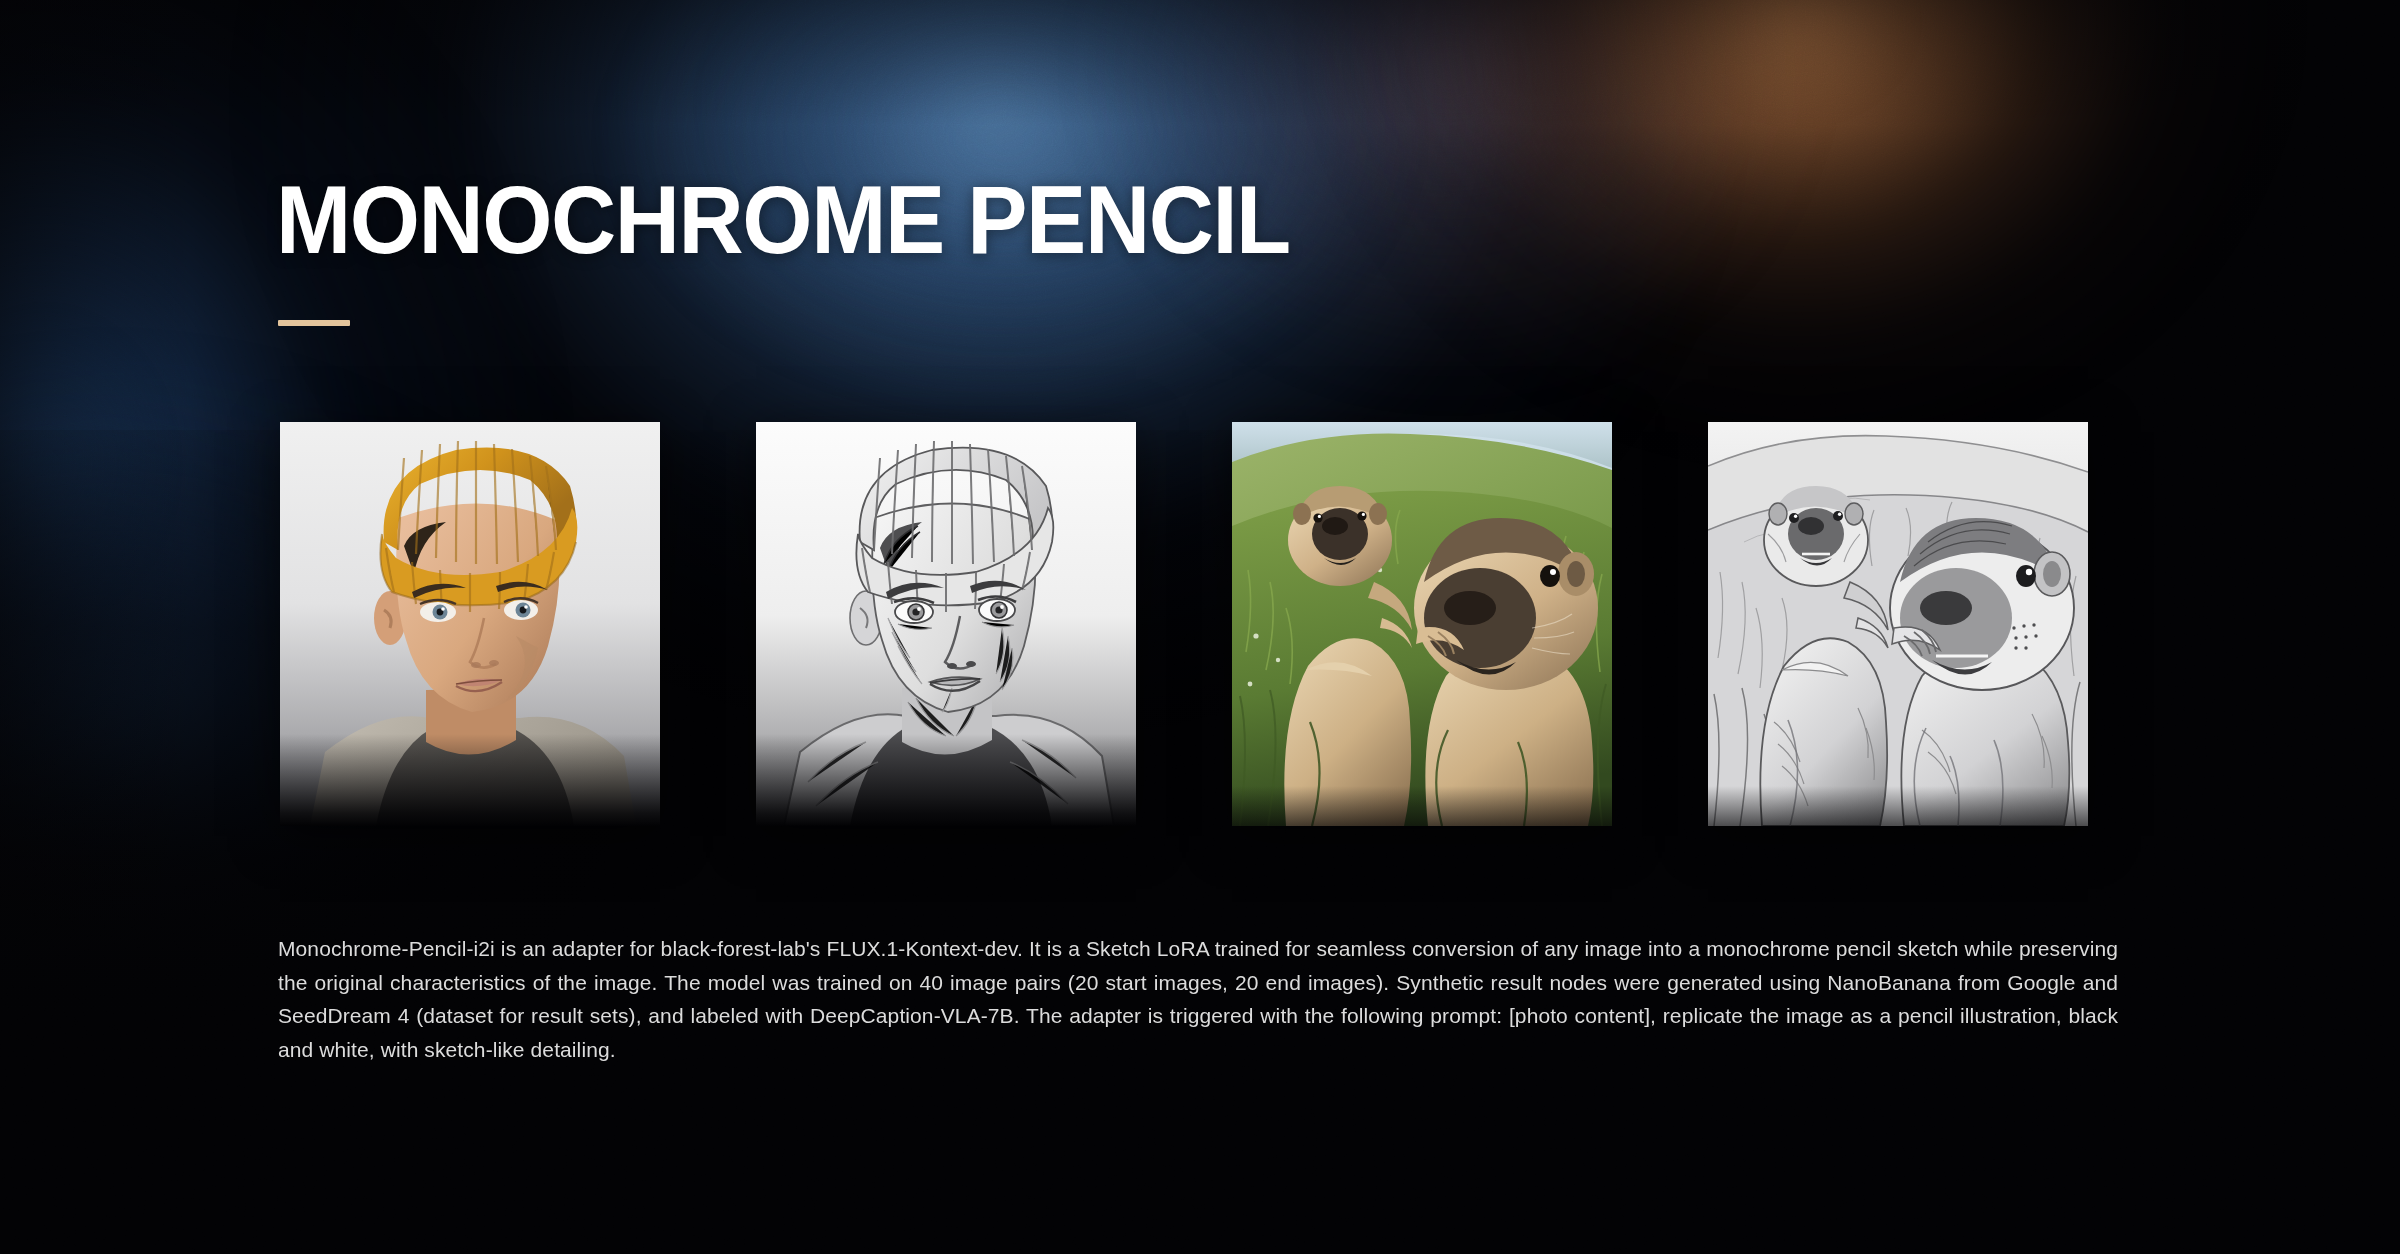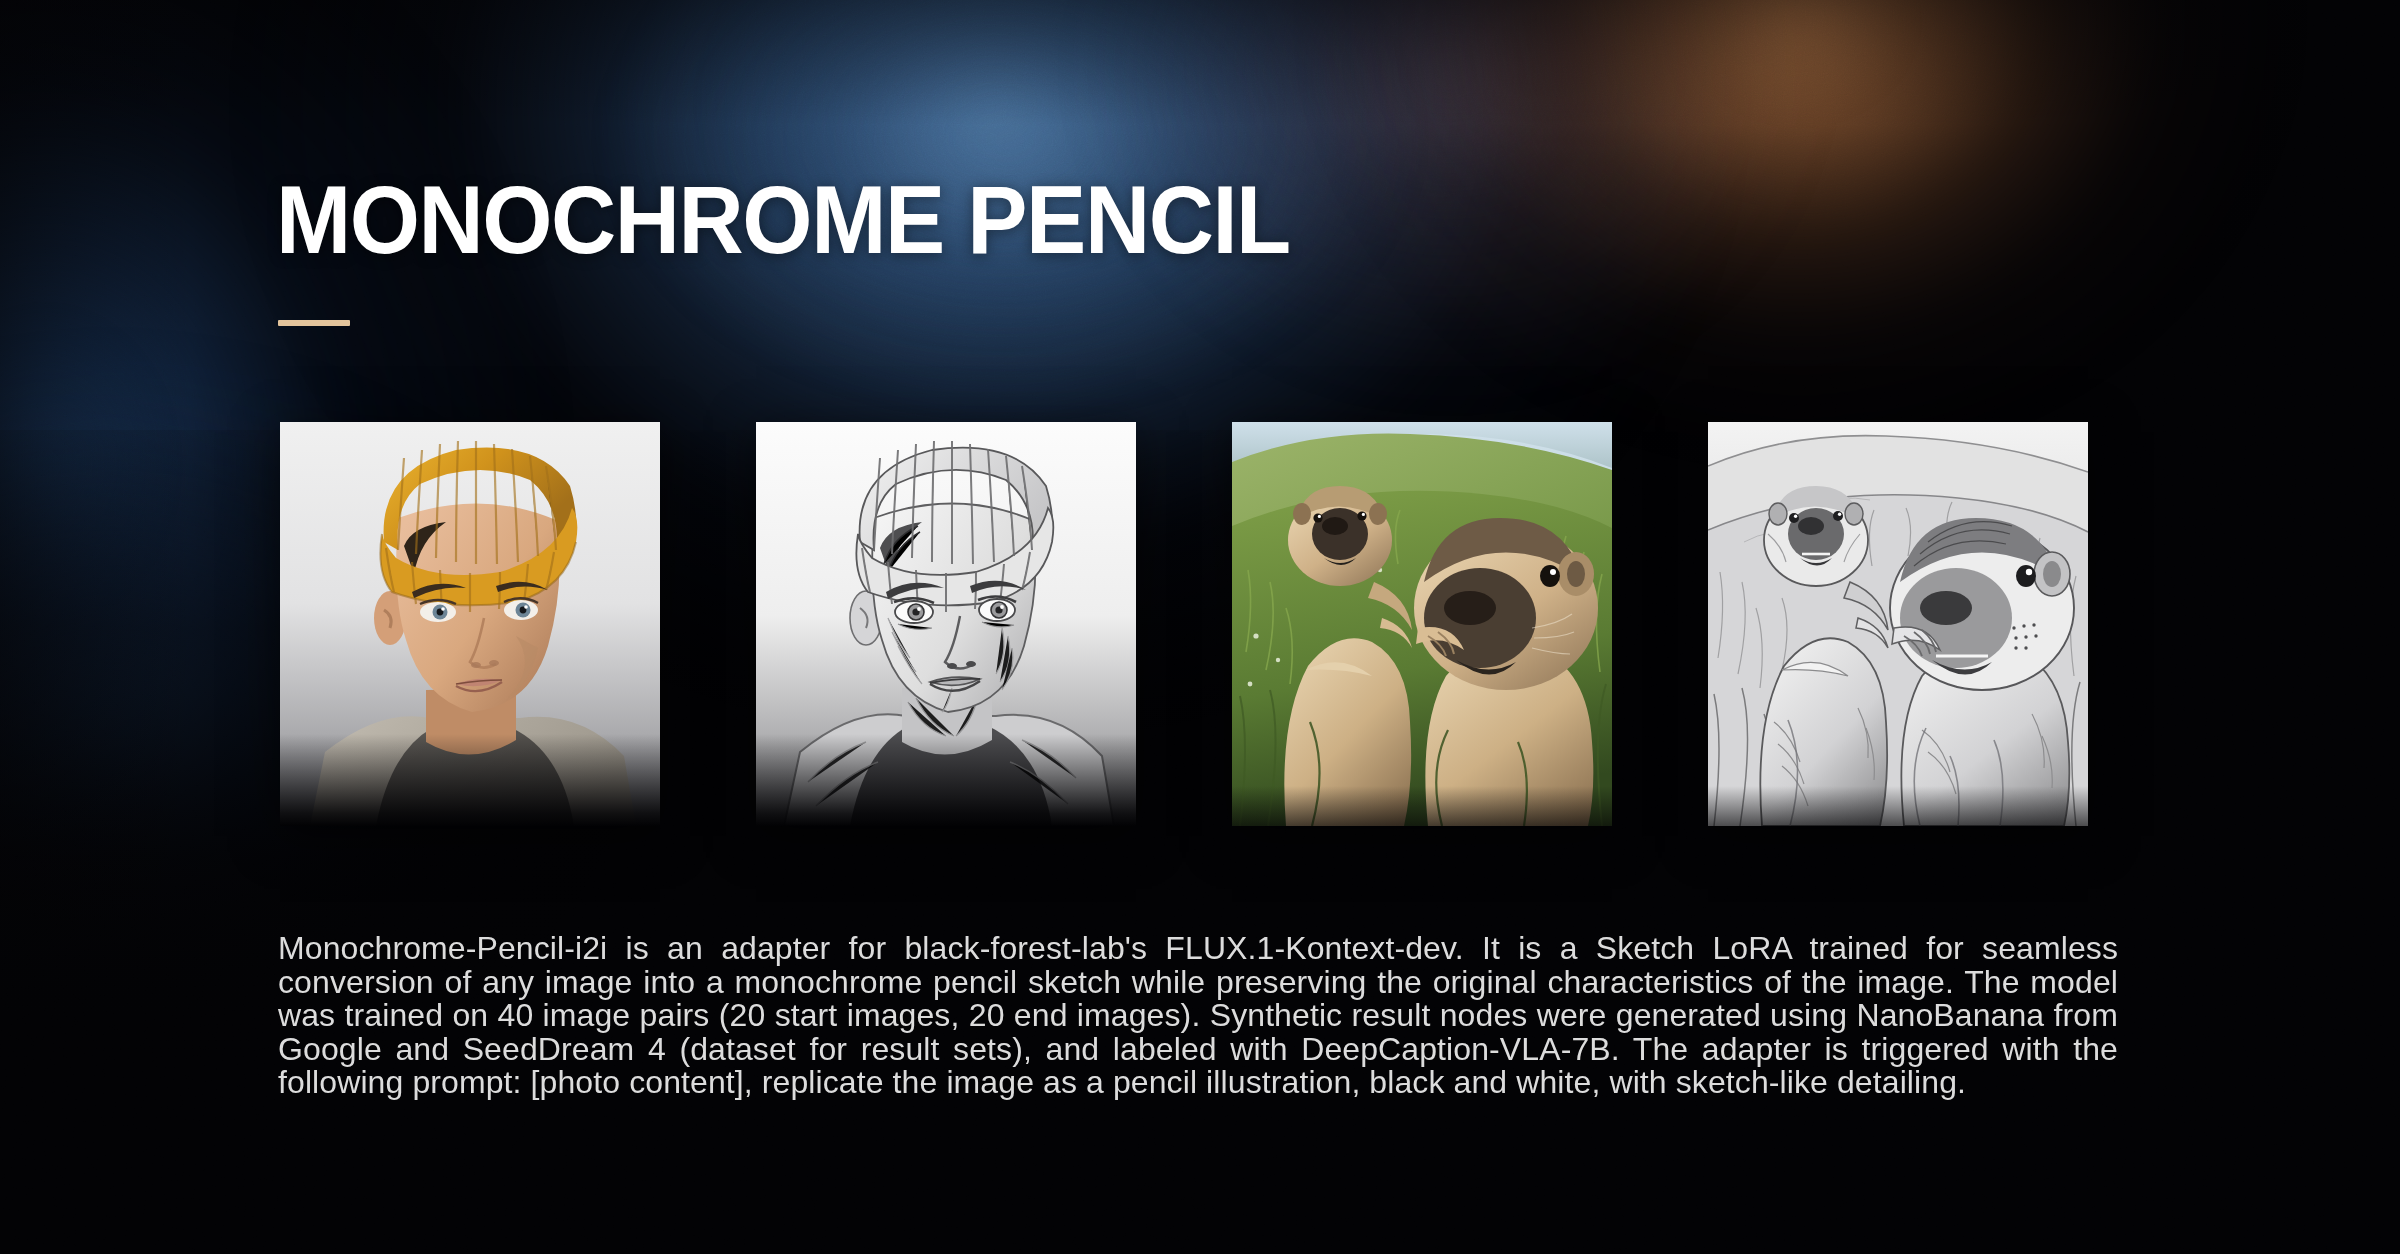--- a/index.html
+++ b/index.html
@@ -222,21 +222,21 @@
     pointer-events: none;
   }
 
   
   .description {
     position: absolute;
     left: 278px;
     top: 932px;
     width: 1840px;
     font-family: "Liberation Sans", sans-serif;
-    font-size: 32px;
+    font-size: 21px;
     line-height: 33.5px;
     font-weight: 400;
     color: #dcdcdc;
     text-align: justify;
     text-justify: inter-word;
     letter-spacing: 0.1px;
   }
 </style>
 </head>
 <body>

